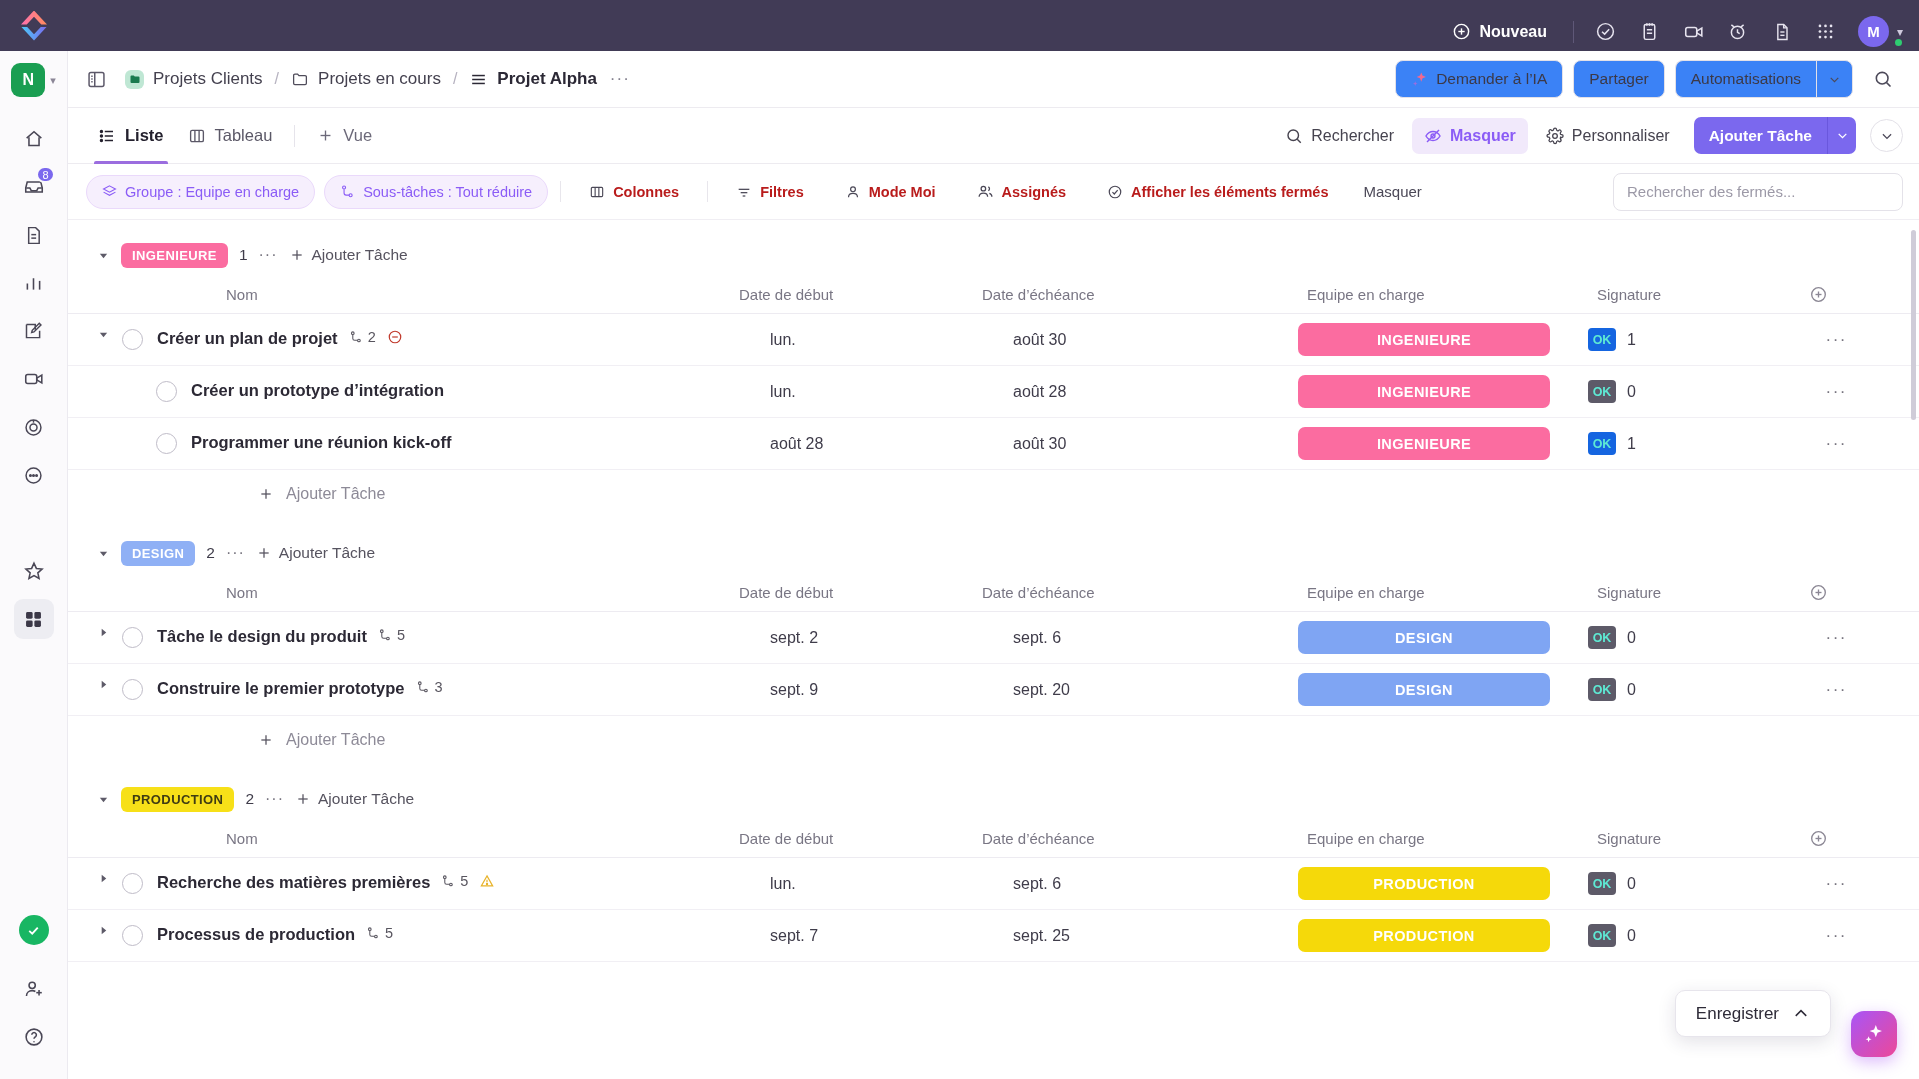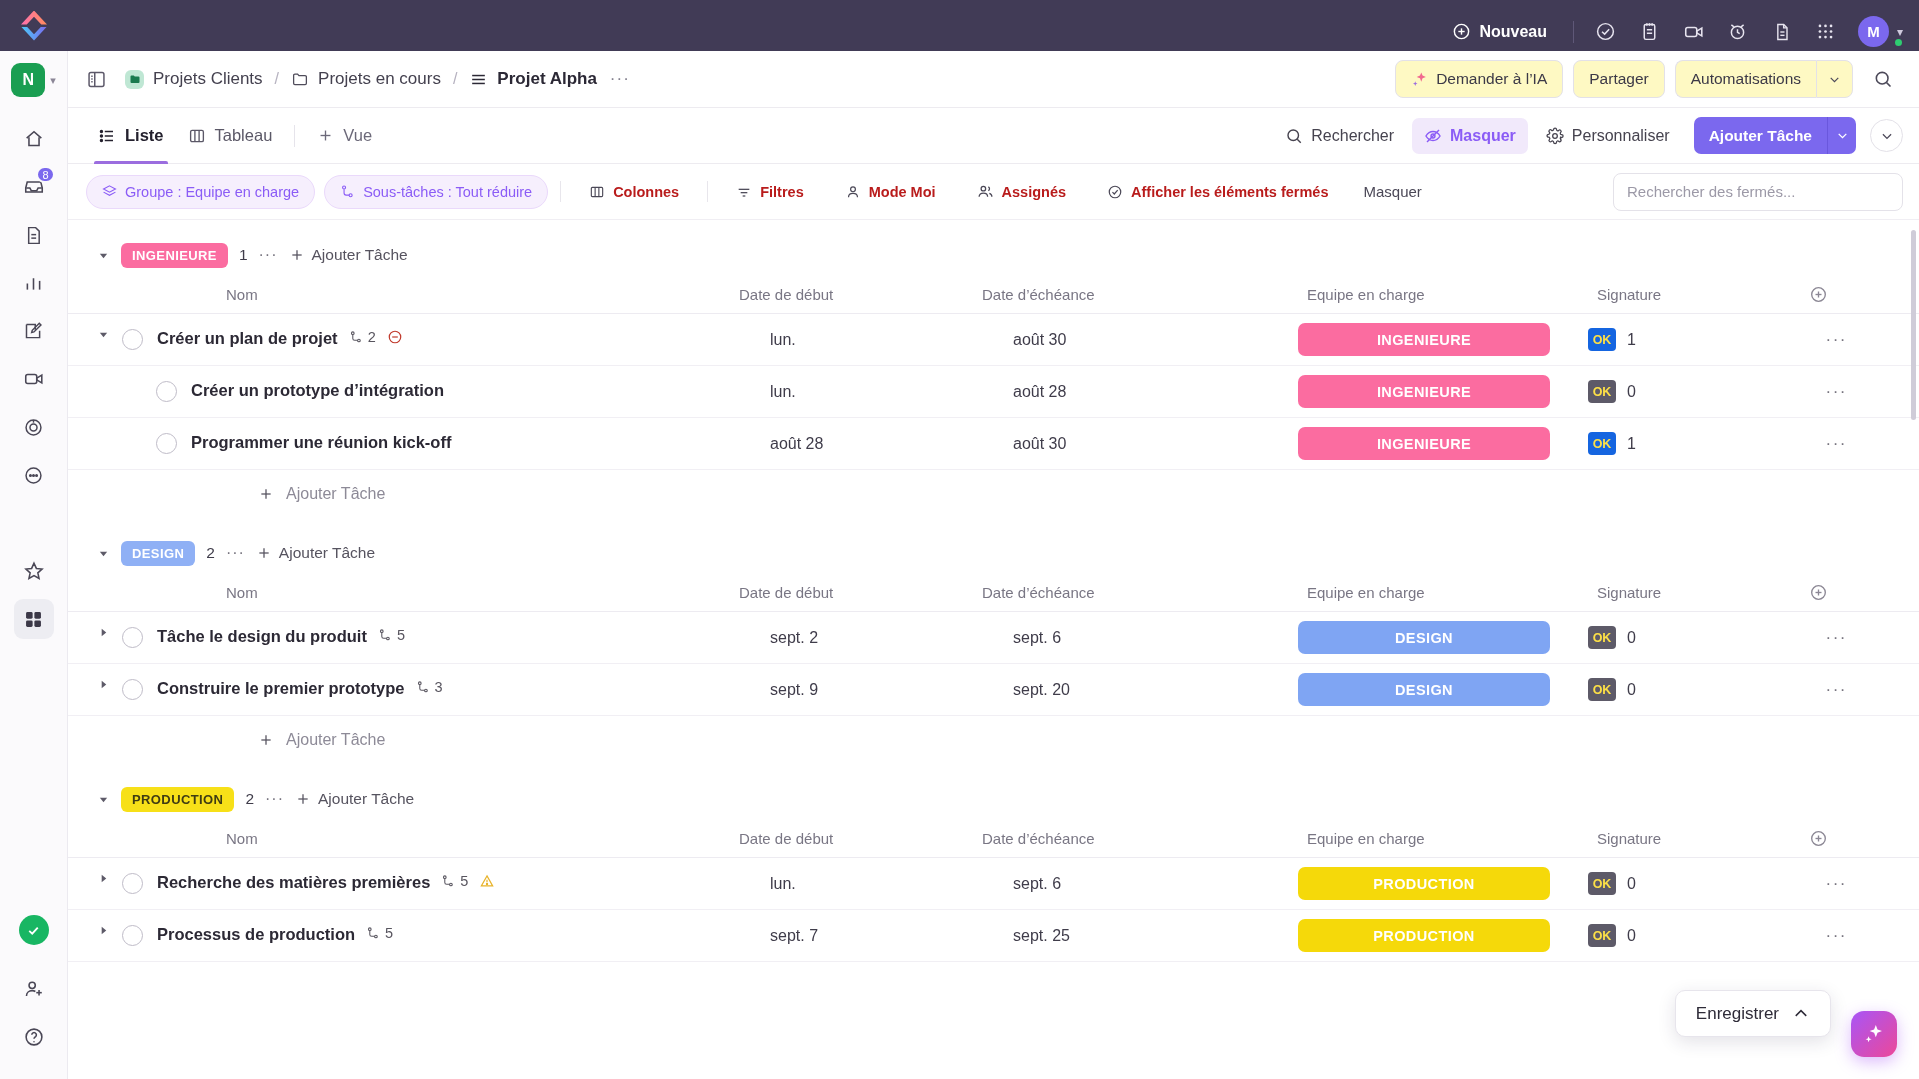--- a/index.html
+++ b/index.html
@@ -107,21 +107,21 @@
   .crumb.cur { font-weight:700; color:#2b2835; }
   .crumb-sep { color:#b6b2c0; margin:0 12px; font-size:16px; }
   .space-dot {
     width:19px;height:19px;border-radius:6px;background:#bfe7d4;
     display:flex;align-items:center;justify-content:center;
   }
   .crumb-dots { color:#83808e; margin-left:13px; font-size:17px; letter-spacing:1px; cursor:pointer; }
 
   .crumb-right { margin-left:auto; display:flex; align-items:center; gap:10px; }
   .obtn {
-    height:38px; border:1px solid #e3e1e8; border-radius:8px; background:#fef9c3;
+    height:38px; border:1px solid #e3e1e8; border-radius:8px; background:#3b82f6;
     display:flex; align-items:center; gap:8px; padding: 0 15px;
     font-size:15.5px; color:#3c3947; cursor:pointer; white-space:nowrap;
   }
   .obtn.split { border-radius:8px 0 0 8px; border-right:none; }
   .obtn.capend { border-radius:0 8px 8px 0; padding:0 11px; }
   .icon-only { width:40px; height:38px; display:flex;align-items:center;justify-content:center;
     color:#4c4959; cursor:pointer; }
 
   .viewbar {
     height:56px; display:flex; align-items:center; padding:0 16px 0 18px;
@@ -227,21 +227,21 @@
   .warn { margin-left:11px; display:flex; align-items:center; }
 
   .teampill {
     height:33px; width:252px; border-radius:7px;
     display:flex; align-items:center; justify-content:center;
     font-size:14.5px; font-weight:700; letter-spacing:.4px; color:#fff;
   }
   .okbadge {
     width:28px; height:23px; border-radius:4px;
     display:flex; align-items:center; justify-content:center;
-    font-size:12.5px; font-weight:700; color:#fde047;
+    font-size:12.5px; font-weight:700; color:#5eead4;
   }
   .signum { font-size:16px; color:#3f3c4a; }
   .rowdots { position:absolute; right:72px; color:#77747f; letter-spacing:1.5px; font-size:17px; cursor:pointer; }
 
   .addtask-row {
     display:flex; align-items:center; gap:12px; height:48px;
     padding-left:190px; font-size:16px; color:#8d8a97; cursor:pointer;
   }
 
   

